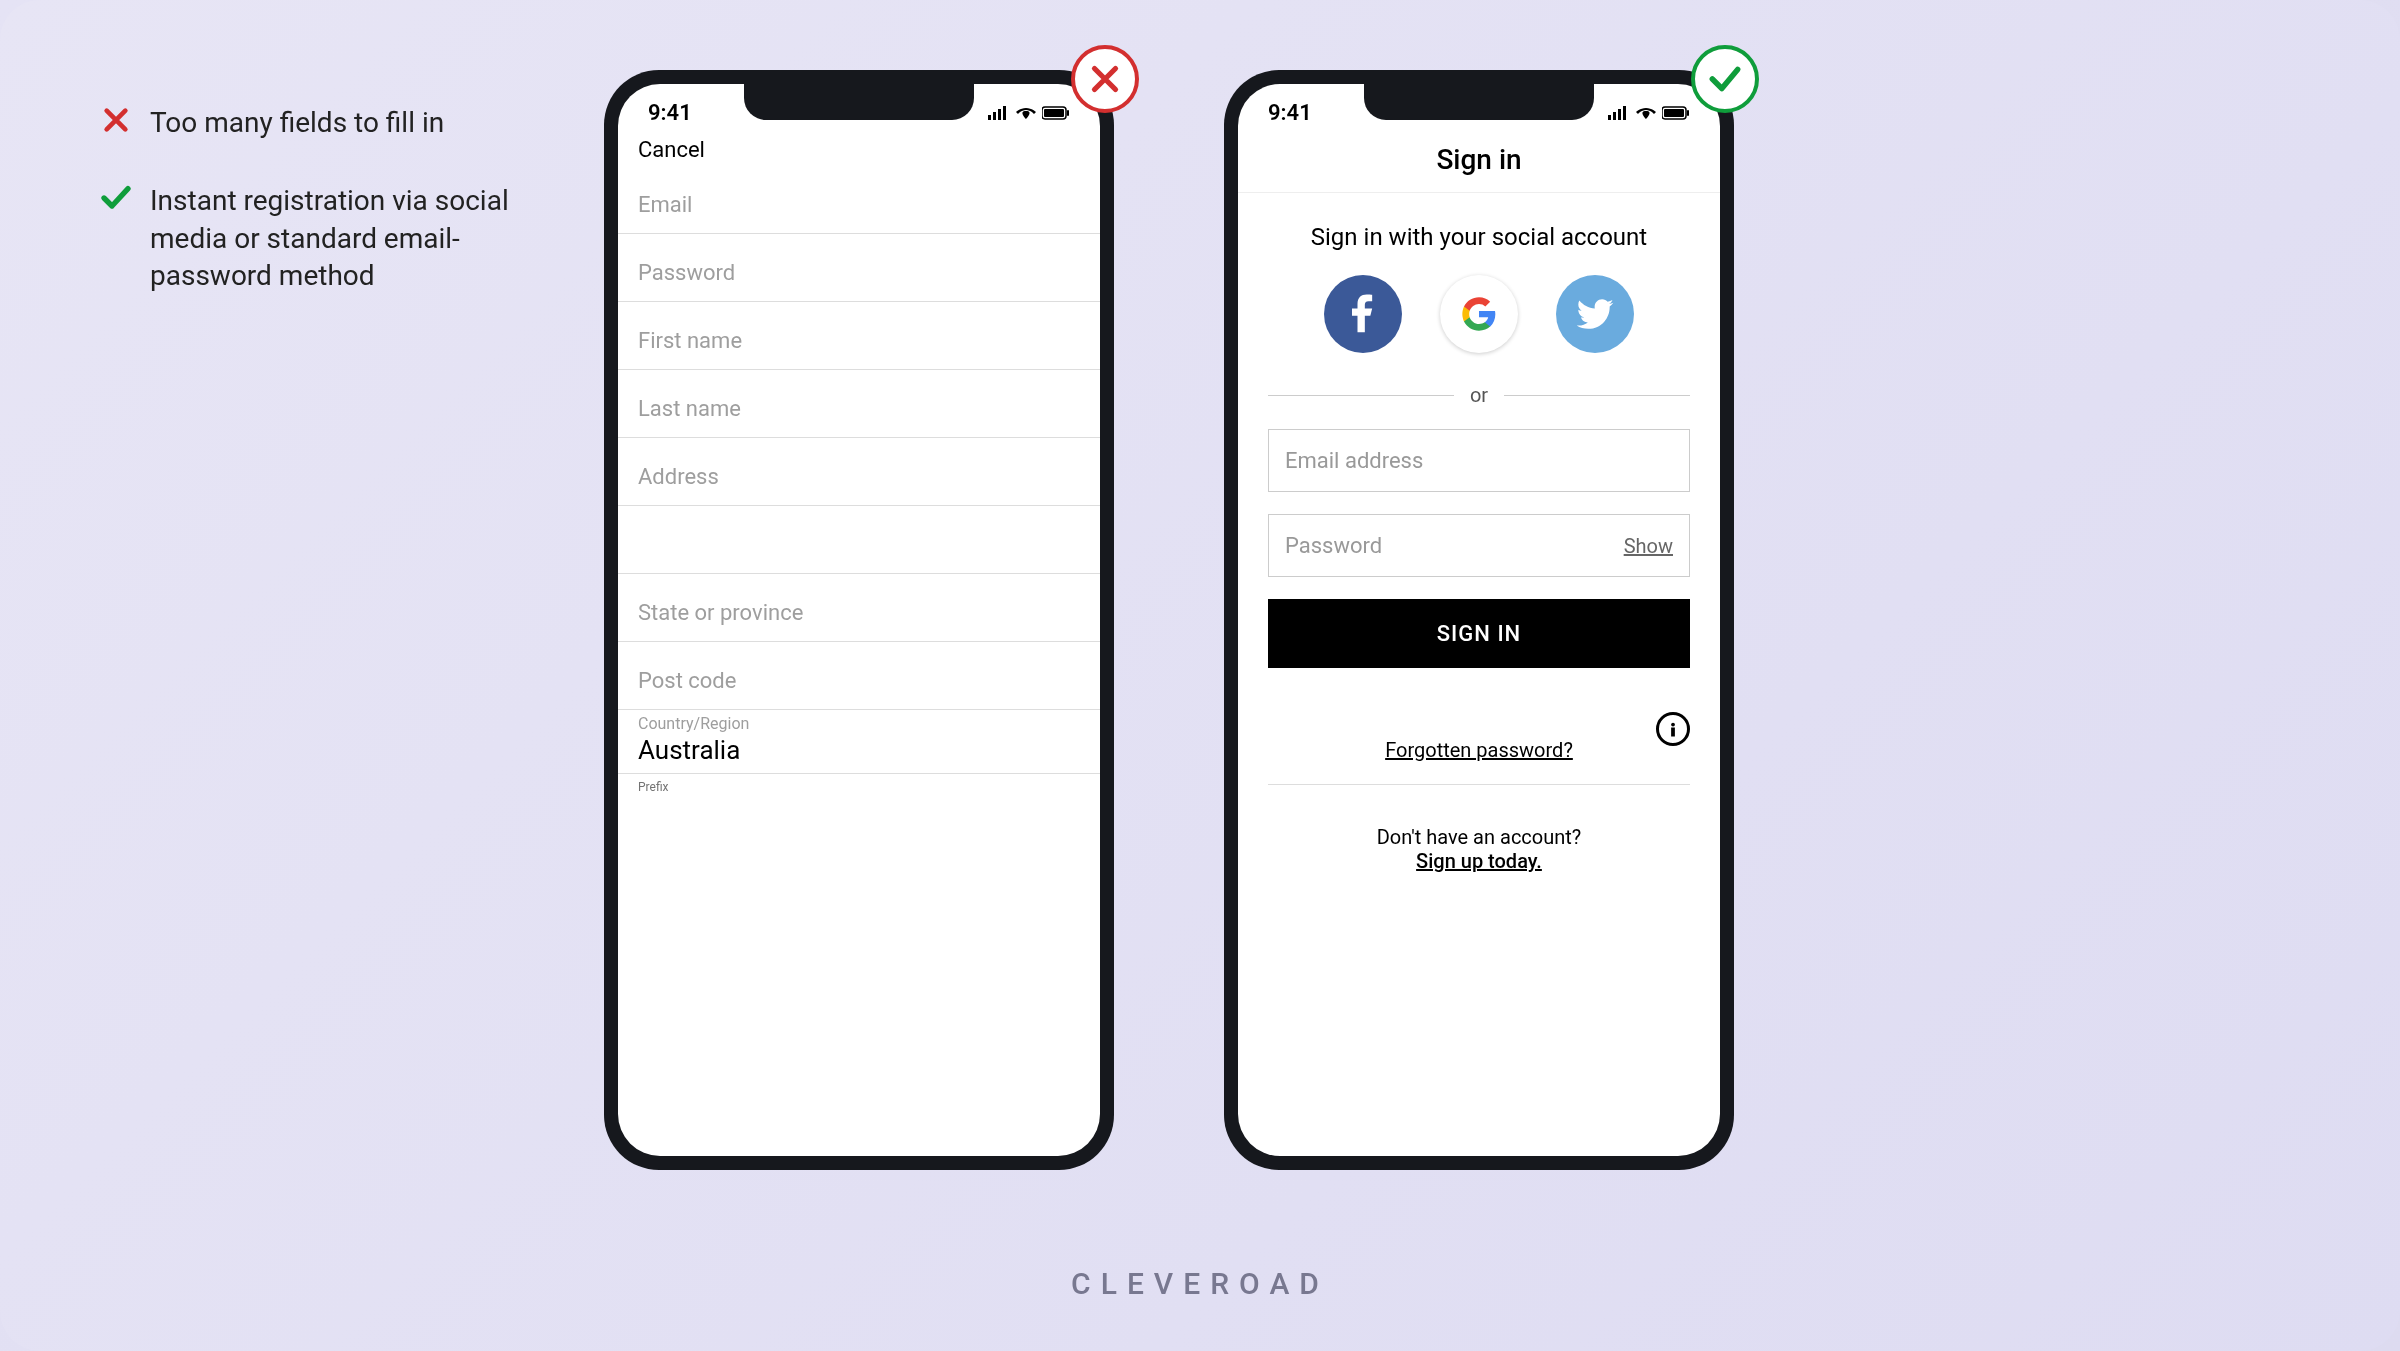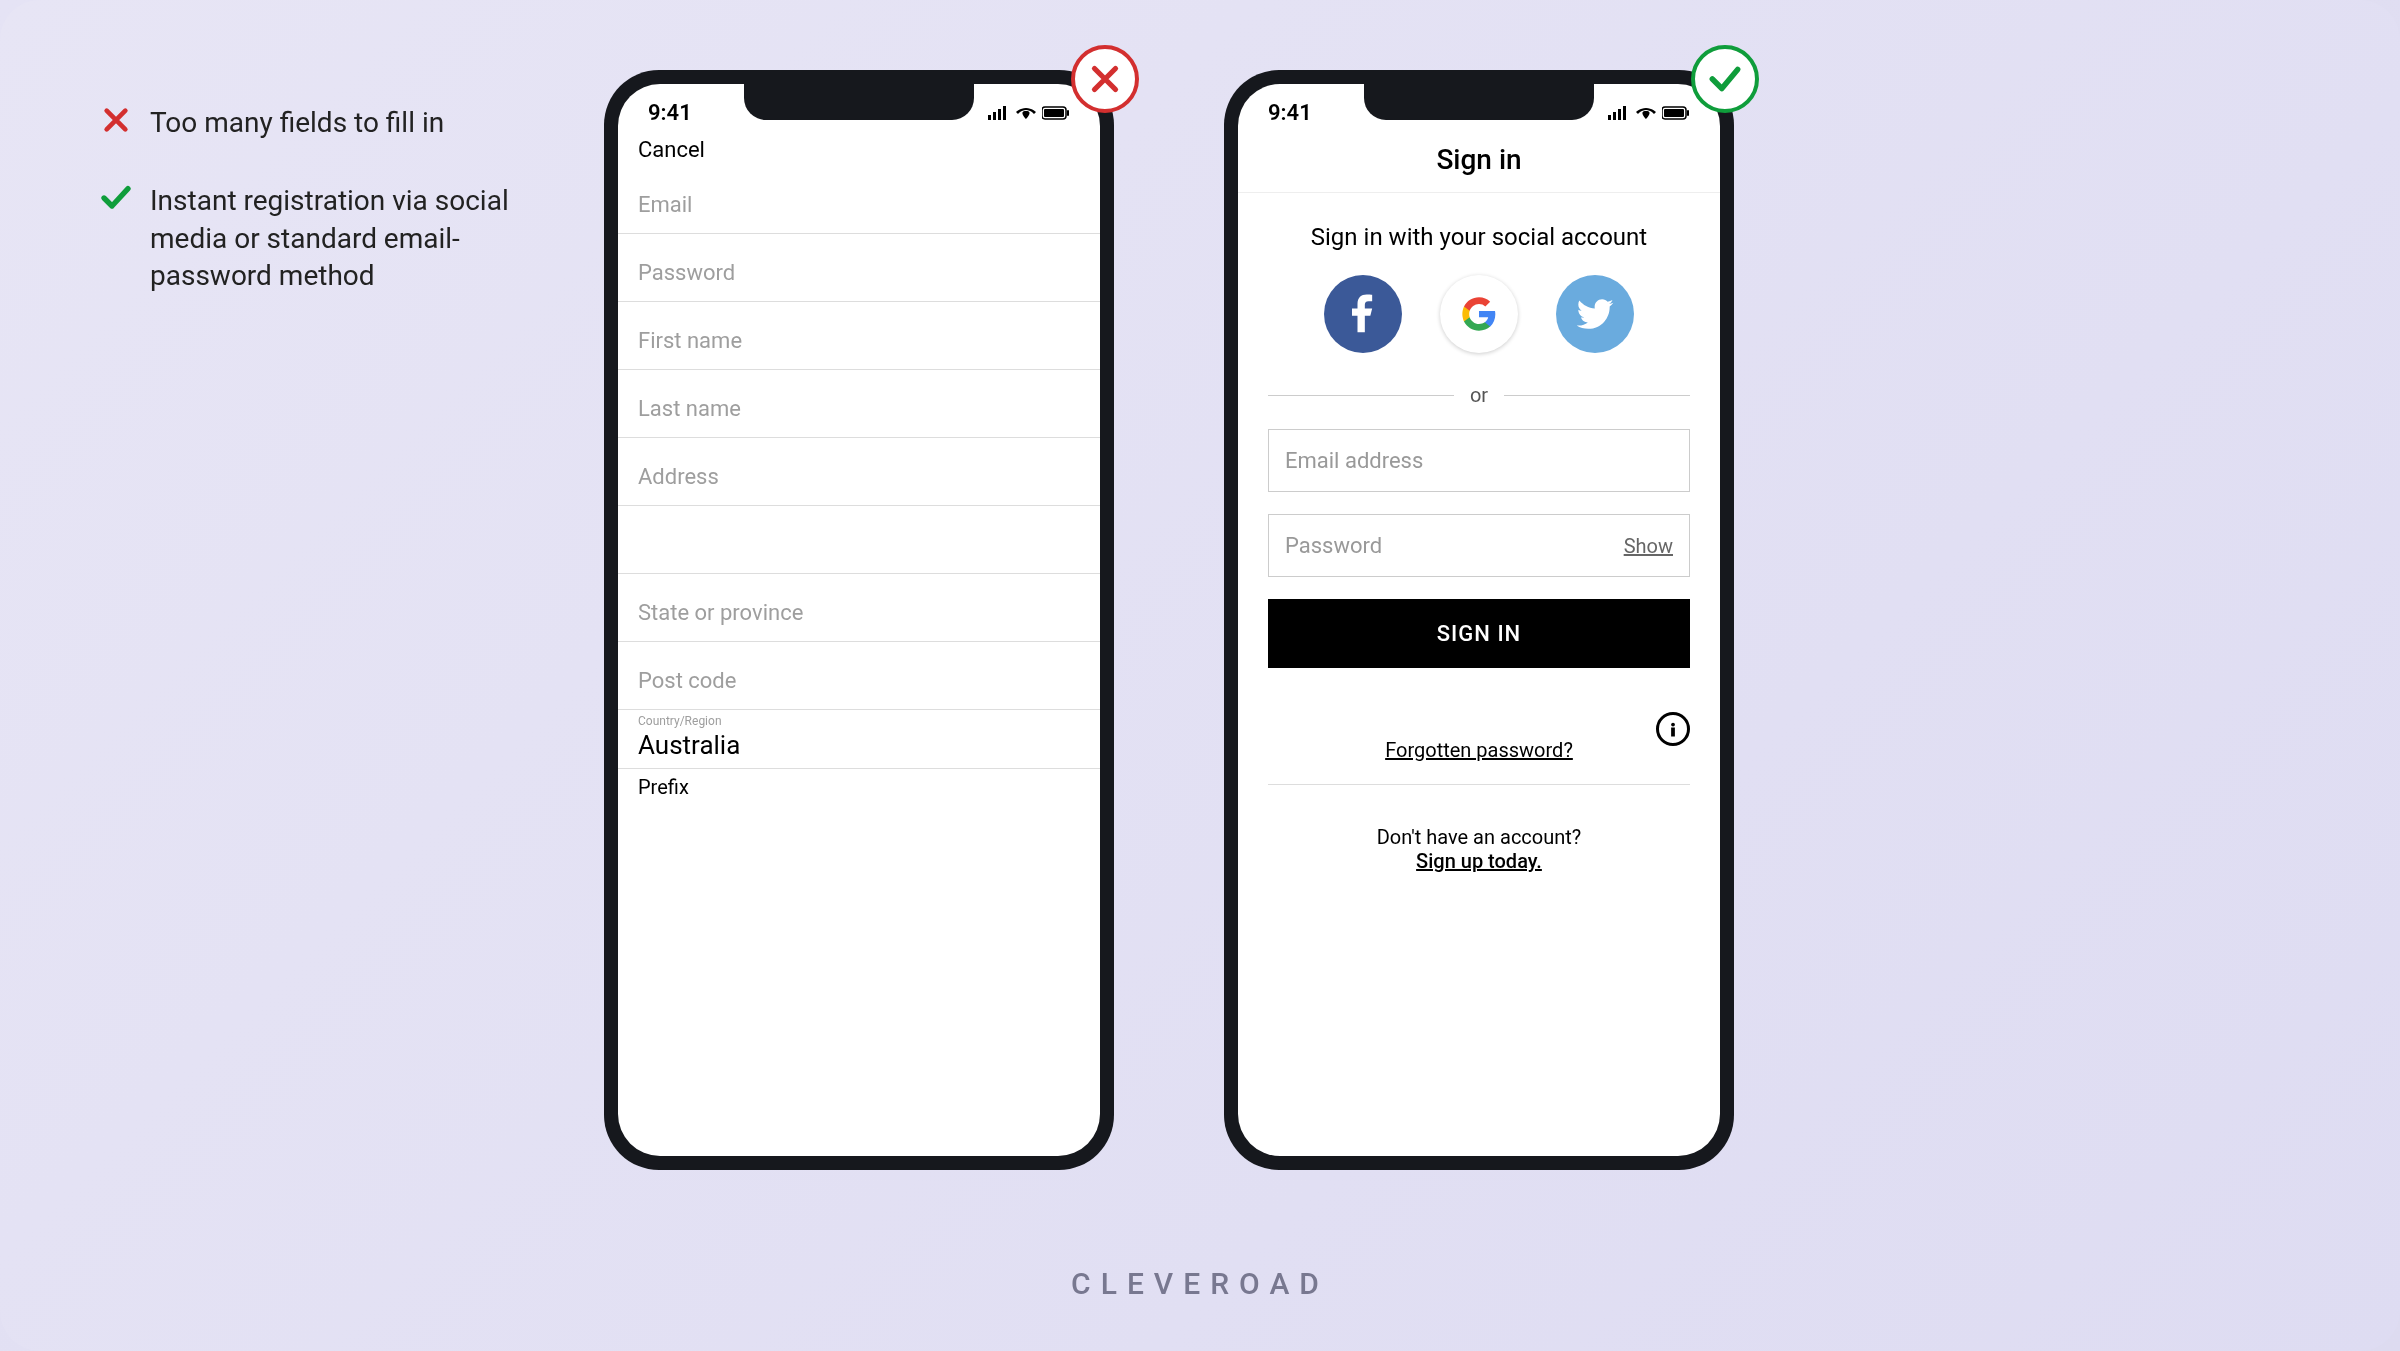--- a/index.html
+++ b/index.html
@@ -127,33 +127,33 @@
     .p1-field {
       border-bottom: 1px solid #ddd;
       padding: 26px 20px 12px;
       min-height: 68px;
     }
     .p1-field-label {
       font-size: 22px;
       color: #9e9e9e;
     }
     .p1-field-small-label {
-      font-size: 12px;
+      font-size: 16px;
       color: #9e9e9e;
       padding: 4px 20px 0;
     }
     .p1-field-value {
       font-size: 26px;
       color: #000;
       padding: 2px 20px 8px;
       border-bottom: 1px solid #ddd;
     }
     .p1-prefix {
-      font-size: 20px;
-      color: #000000;
+      font-size: 12px;
+      color: #737373;
       padding: 6px 20px 0;
     }
     
     
     .p2-title {
       text-align: center;
       font-size: 28px;
       font-weight: 500;
       padding: 14px 0 16px;
       border-bottom: 1px solid #eee;

